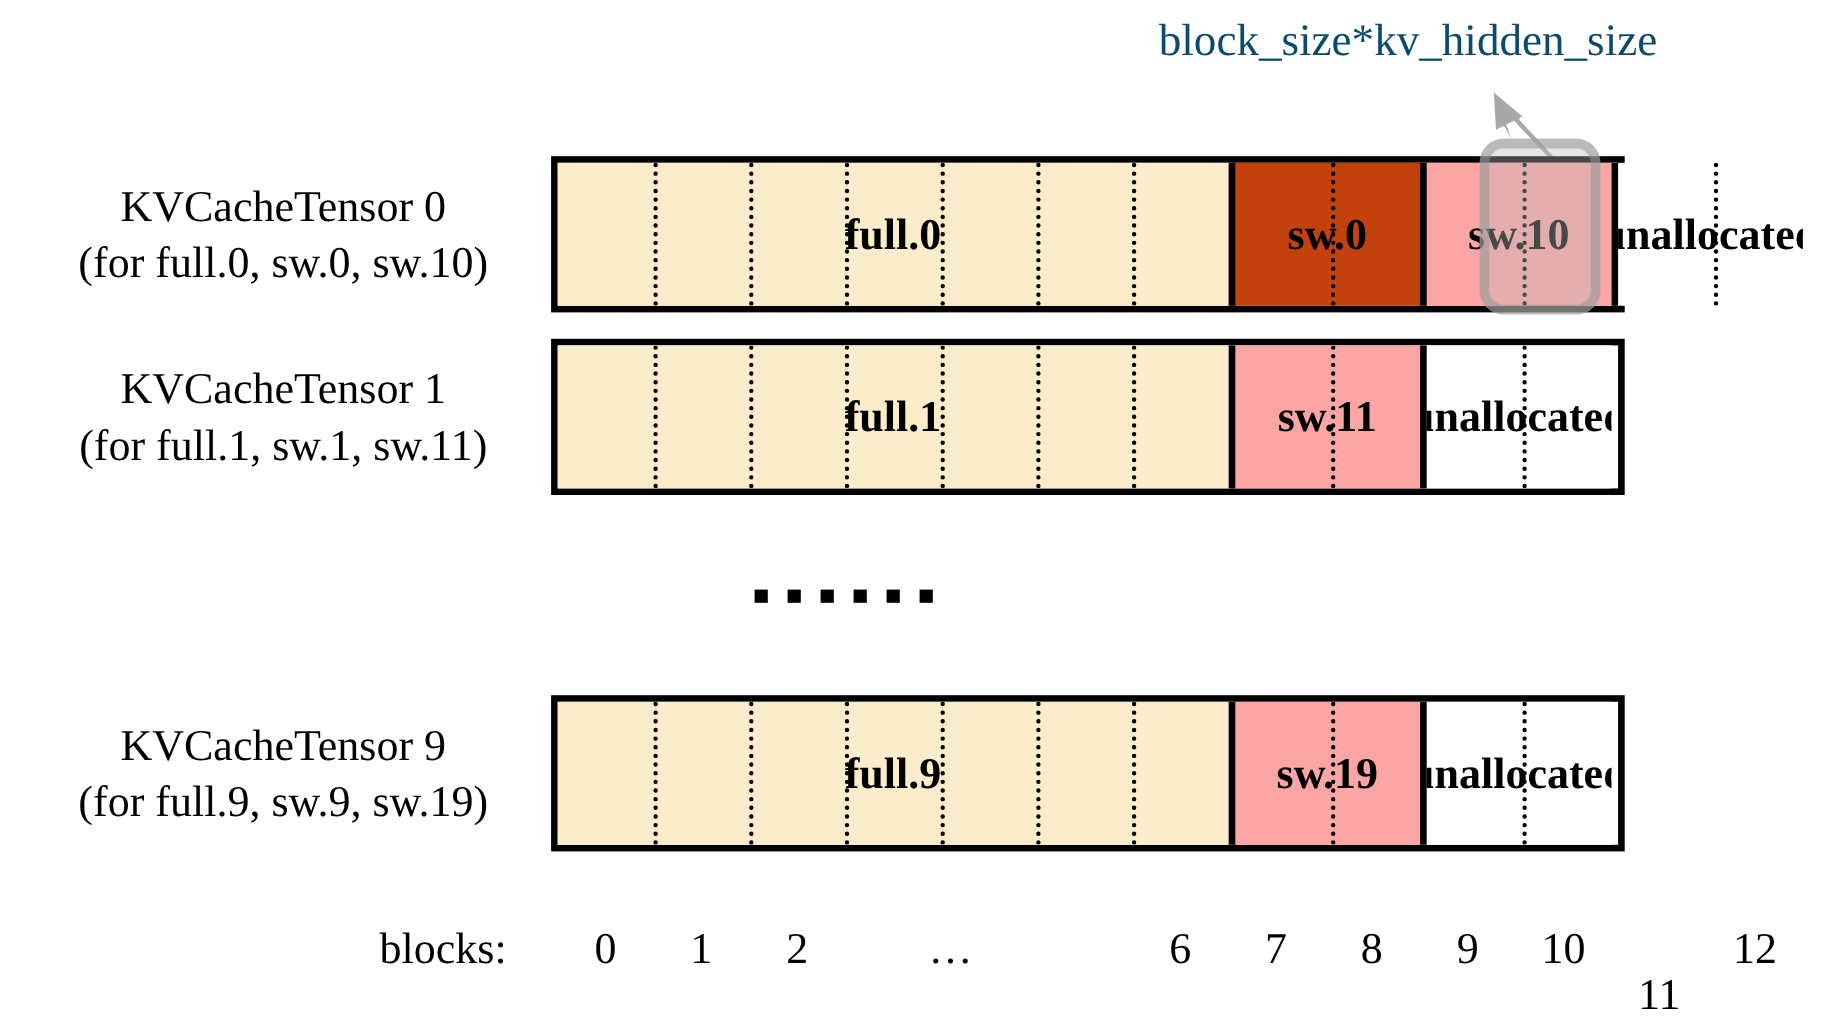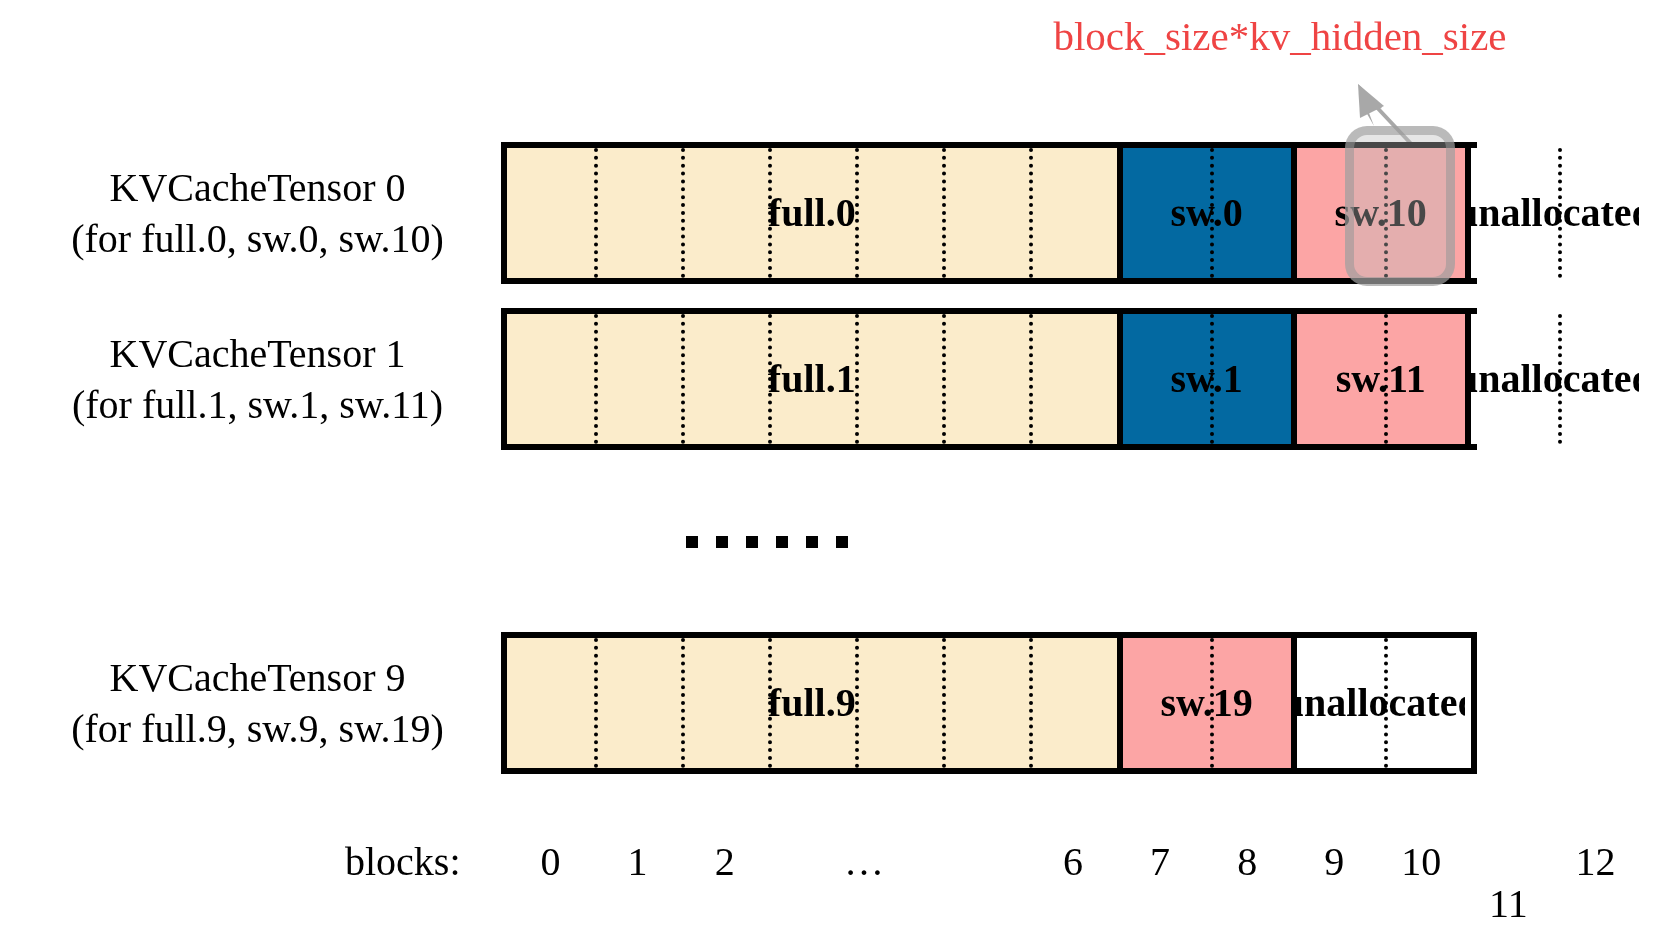--- a/index.html
+++ b/index.html
@@ -14,21 +14,21 @@
 
   
   #annotation-label{
     position:absolute;
     left:1000px; top:14px;
     width:560px;
     text-align:center;
     font-size:41px;
     line-height:1.1;
     white-space:nowrap;
-    color:#ef4444;
+    color:#0c4a6e;
   }
   #annotation-arrow{
     position:absolute;
     left:1330px; top:78px;
     width:120px; height:90px;
     pointer-events:none;
   }
 
   
   .row{
@@ -67,21 +67,21 @@
     font-weight:bold;
     font-size:40px;
     line-height:1.06;
     text-align:center;
     color:#000;
     overflow:hidden;
   }
   .seg + .seg{ border-left:6px solid #000; }
 
   .seg-full{ background:#FBECCB; }
-  .seg-sw{   background:#0369a1; }
+  .seg-sw{   background:#c2410c; }
   .seg-sw2{  background:#fca5a5; }
   .seg-un{   background:#FFFFFF; }
 
   
   .blockdiv{
     position:absolute;
     top:0; bottom:0;
     width:0;
     border-left:4px dotted #000;
   }
@@ -182,24 +182,20 @@
   </div>
   <div class="tensor-bar">
     <div class="seg seg-full" style="flex: 0 0 609.538px;">
         <span class="seg-label">full.1</span>
         <div class="blockdiv" style="left: 87.0769px;"></div>
         <div class="blockdiv" style="left: 174.154px;"></div>
         <div class="blockdiv" style="left: 261.231px;"></div>
         <div class="blockdiv" style="left: 348.308px;"></div>
         <div class="blockdiv" style="left: 435.385px;"></div>
         <div class="blockdiv" style="left: 522.462px;"></div>
-      </div>
-    <div class="seg seg-sw" style="flex: 0 0 174.154px;">
-        <span class="seg-label">sw.1</span>
-        <div class="blockdiv" style="left: 87.0769px;"></div>
       </div>
     <div class="seg seg-sw2" style="flex: 0 0 174.154px;">
         <span class="seg-label">sw.11</span>
         <div class="blockdiv" style="left: 87.0769px;"></div>
       </div>
     <div class="seg seg-un" style="flex: 0 0 174.154px;">
         <span class="seg-label">unallocated</span>
         <div class="blockdiv" style="left: 87.0769px;"></div>
       </div>
   </div>

